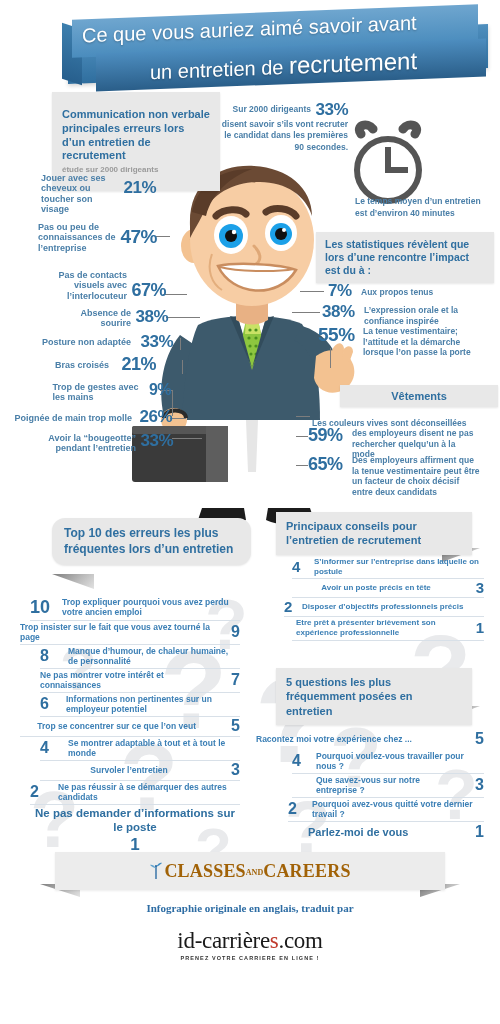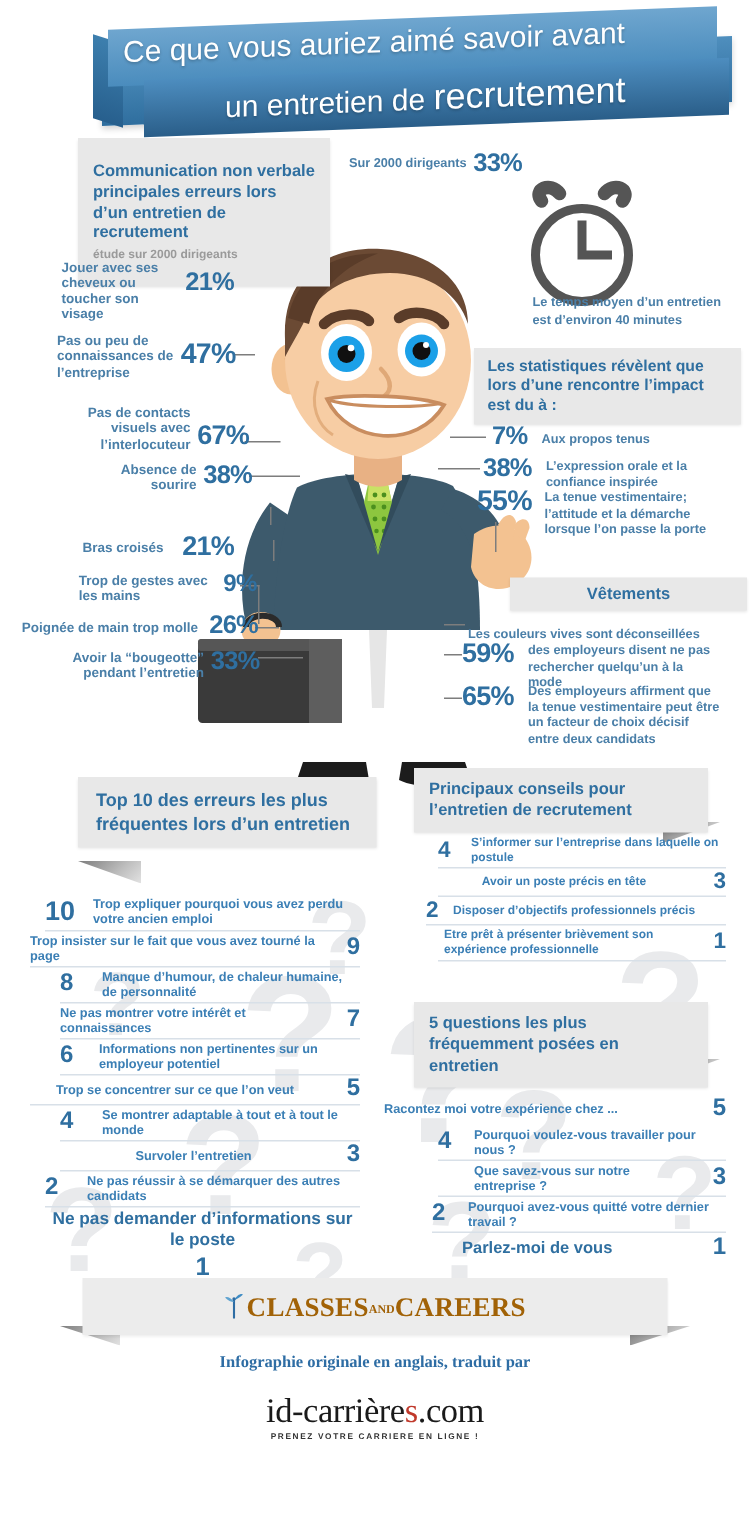--- a/index.html
+++ b/index.html
@@ -270,20 +270,24 @@
     <span class="pct" style="display:inline-block;font-size:18px;vertical-align:top;margin-top:11px;">67%</span>
   </div>
   <div class="lead" style="left:163px;top:294px;width:24px;"></div>
 
   <div class="stat" style="left:28px;top:308px;width:140px;text-align:right;">
     <span class="lbl" style="display:inline-block;width:66px;font-size:9px;text-align:right;vertical-align:top;">Absence de sourire</span>
     <span class="pct" style="display:inline-block;font-size:17px;vertical-align:top;">38%</span>
   </div>
   <div class="lead" style="left:166px;top:317px;width:34px;"></div>
 
+  <div class="stat" style="left:28px;top:333px;width:145px;text-align:right;">
+    <span class="lbl" style="display:inline-block;font-size:9px;vertical-align:top;margin-top:4px;">Posture non adaptée</span>
+    <span class="pct" style="display:inline-block;font-size:17px;vertical-align:top;margin-left:5px;">33%</span>
+  </div>
   <div class="leadv" style="left:180px;top:338px;height:12px;"></div>
 
   <div class="stat" style="left:38px;top:355px;width:135px;text-align:center;">
     <span class="lbl" style="display:inline-block;font-size:9px;vertical-align:top;margin-top:5px;">Bras croisés</span>
     <span class="pct" style="display:inline-block;font-size:18px;vertical-align:top;margin-left:8px;">21%</span>
   </div>
   <div class="leadv" style="left:182px;top:360px;height:14px;"></div>
 
   <div class="stat" style="left:16px;top:382px;width:155px;text-align:right;">
     <span class="lbl" style="display:inline-block;width:92px;font-size:9px;text-align:left;vertical-align:top;">Trop de gestes avec les mains</span>
@@ -300,20 +304,21 @@
 
   <div class="stat" style="left:8px;top:432px;width:165px;text-align:right;">
     <span class="lbl" style="display:inline-block;width:100px;font-size:9px;text-align:right;vertical-align:top;margin-top:1px;">Avoir la “bougeotte” pendant l’entretien</span>
     <span class="pct" style="display:inline-block;font-size:17px;vertical-align:top;">33%</span>
   </div>
   <div class="lead" style="left:172px;top:438px;width:30px;"></div>
 
   <div class="stat" style="left:218px;top:98px;width:130px;text-align:right;">
     <span class="lbl" style="font-size:8.5px;">Sur 2000 dirigeants</span>
     <span class="pct" style="font-size:17px;vertical-align:-3px;">33%</span>
+    <div class="lbl" style="font-size:8.5px;margin-top:1px;line-height:1.35;">disent savoir s’ils vont recruter le candidat dans les premières 90 secondes.</div>
   </div>
 
   <div class="stat" style="left:355px;top:196px;width:140px;">
     <div class="lbl" style="font-size:8.5px;line-height:1.4;">Le temps moyen d’un entretien est d’environ 40 minutes</div>
   </div>
 
   <div class="fold fold-r" style="left:430px;top:268px;width:40px;height:14px;"></div>
   <div class="plaque" style="left:316px;top:232px;width:160px;padding:6px 9px;font-size:10.5px;line-height:1.25;">
     <span>Les statistiques révèlent que lors d’une rencontre l’impact est du à :</span>
   </div>
@@ -351,21 +356,21 @@
   </div>
   <div class="lead" style="left:296px;top:436px;width:12px;"></div>
 
   <div class="stat" style="left:308px;top:455px;width:190px;">
     <span class="pct" style="display:inline-block;font-size:18px;vertical-align:top;">65%</span>
     <span class="lbl" style="display:inline-block;width:128px;font-size:8.5px;vertical-align:top;margin-top:0;margin-left:5px;line-height:1.25;">Des employeurs affirment que la tenue vestimentaire peut être un facteur de choix décisif entre deux candidats</span>
   </div>
   <div class="lead" style="left:296px;top:465px;width:12px;"></div>
 
   <div class="fold fold-l" style="left:52px;top:574px;width:42px;height:15px;"></div>
-  <div class="plaque" style="left:52px;top:518px;width:175px;padding:8px 12px;font-size:12px;line-height:1.3;">
+  <div class="plaque" style="left:52px;top:518px;width:175px;padding:8px 12px;font-size:12px;line-height:1.3;border-radius:13px;">
     <span>Top 10 des erreurs les plus fréquentes lors d’un entretien</span>
   </div>
 
   <div class="row" style="left:30px;top:595px;width:210px;height:26px;">
     <span class="num" style="left:0;top:3px;font-size:18px;">10</span>
     <span class="txt" style="left:32px;top:2px;width:176px;font-size:8.5px;">Trop expliquer pourquoi vous avez perdu votre ancien emploi</span>
   </div>
   <div class="row" style="left:20px;top:621px;width:220px;height:24px;">
     <span class="num" style="right:0;top:3px;font-size:16px;">9</span>
     <span class="txt" style="left:0;top:1px;width:198px;font-size:8.5px;">Trop insister sur le fait que vous avez tourné la page</span>

